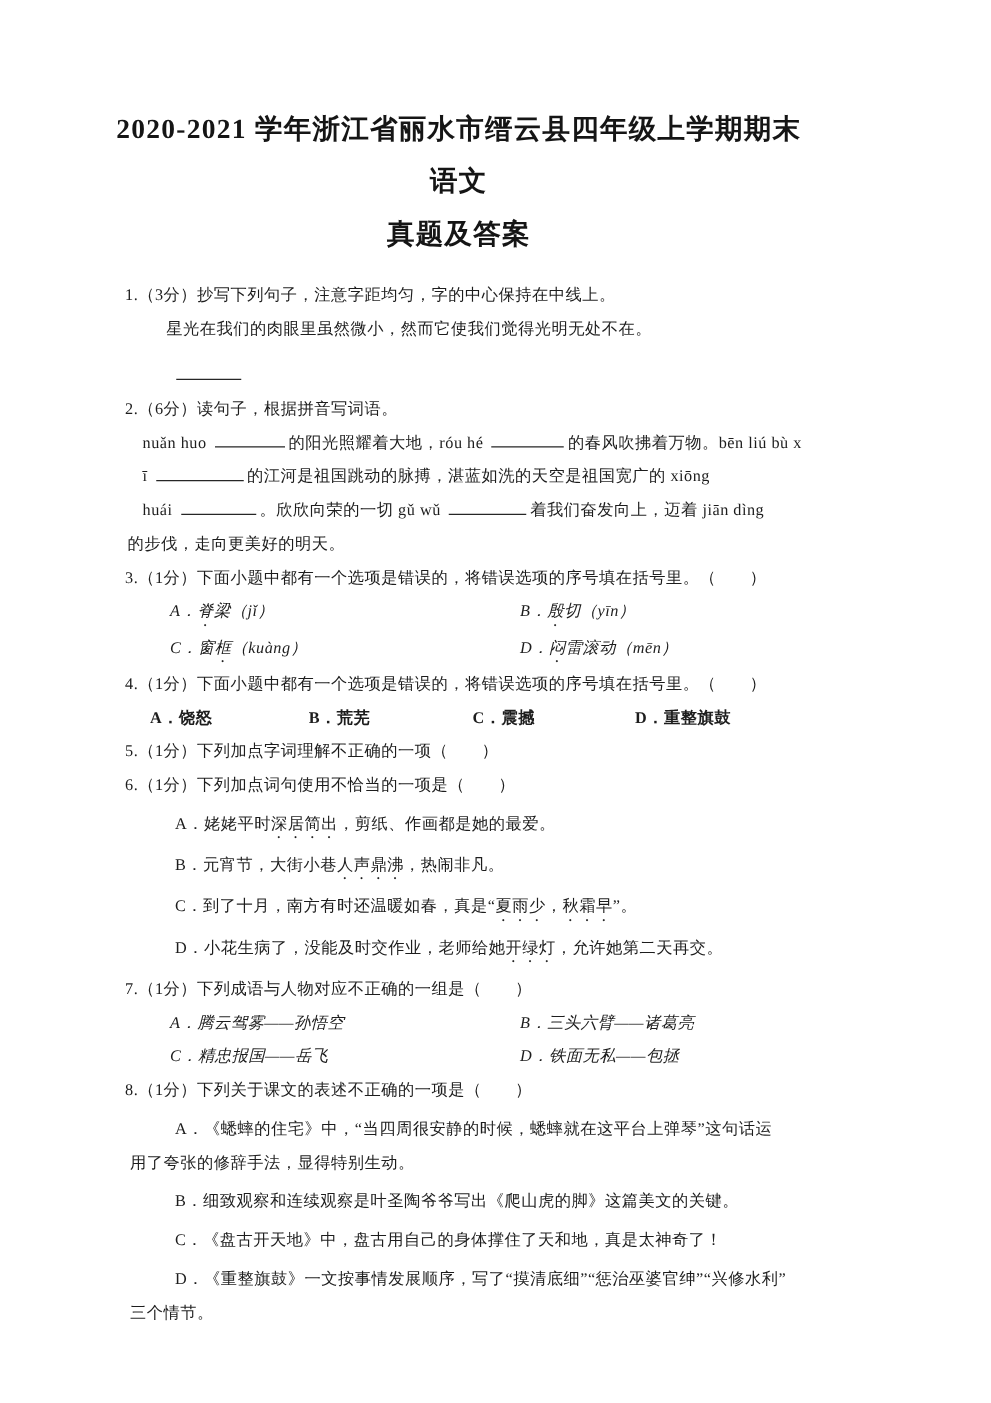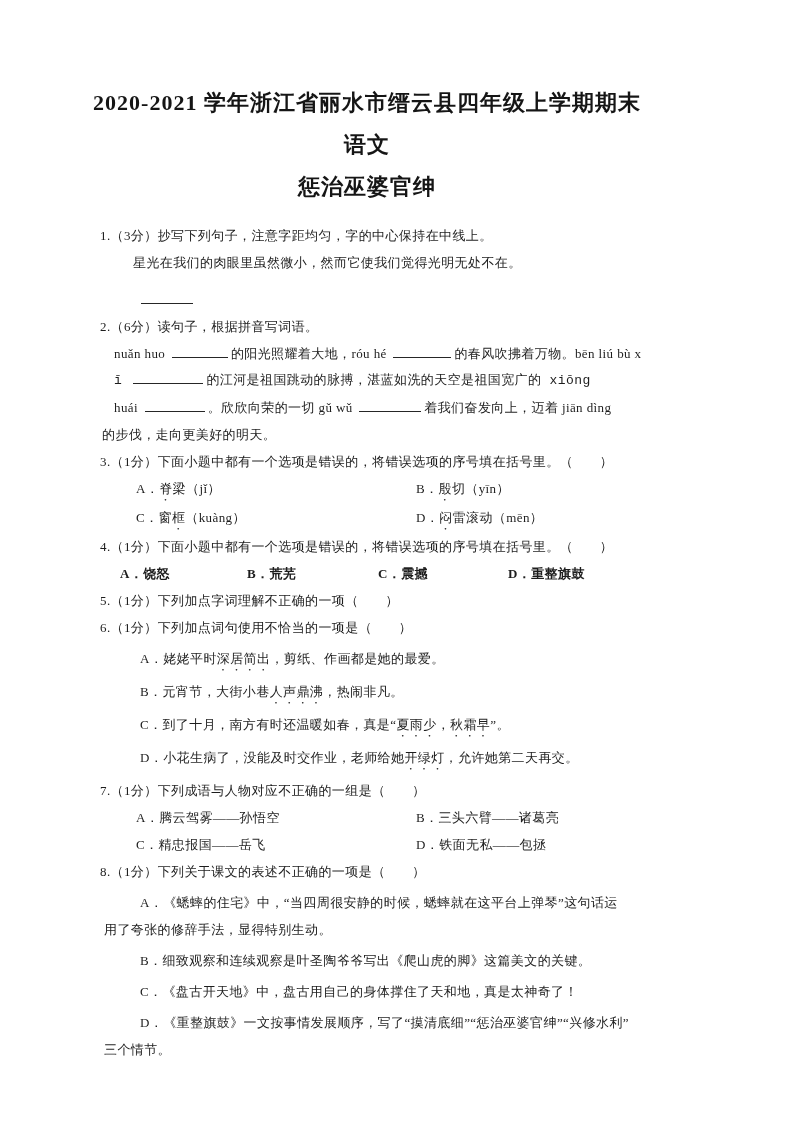--- a/index.html
+++ b/index.html
@@ -36,20 +36,21 @@
     display:inline-block;
     height:15px;
     border-bottom:1.2px solid #262626;
     margin:0 3px;
     vertical-align:baseline;
   }
   .opt-grid2{
     display:grid;
     grid-template-columns:280px 1fr;
     margin-left:36px;
+    font-style:italic;
   }
   .opt-grid4{
     display:grid;
     grid-template-columns:127px 131px 130px 1fr;
     margin-left:20px;
     font-weight:bold;
   }
   .opt-block{
     text-indent:36px;
     margin:4px;
@@ -61,32 +62,32 @@
     text-emphasis-position:under right;
   }
   .gap-top{margin-top:10px;}
 </style>
 </head>
 <body>
 
 <div class="page">
   <h1 class="title">
     <div>2020-2021 学年浙江省丽水市缙云县四年级上学期期末语文</div>
-    <div>惩治巫婆官绅</div>
+    <div>真题及答案</div>
   </h1>
   <div class="questions" id="questions">
       <div class="q">
         <div class="stem">1.（3分）抄写下列句子，注意字距均匀，字的中心保持在中线上。</div>
         <div class="line" style="padding-left: 33px;">星光在我们的肉眼里虽然微小，然而它使我们觉得光明无处不在。</div>
         <div class="line gap-top" style="padding-left: 38px;"><span class="blank" style="width: 52px;"></span></div>
       </div>
       <div class="q">
         <div class="stem">2.（6分）读句子，根据拼音写词语。</div>
         <div class="line" style="padding-left: 14px;">nuǎn huo <span class="blank" style="width: 56px;"></span>的阳光照耀着大地，róu hé <span class="blank" style="width: 58px;"></span>的春风吹拂着万物。bēn liú bù x</div>
-        <div class="line" style="padding-left: 14px; font-family: Liberation Mono, monospace;">ī <span class="blank" style="width: 70px;"></span>的江河是祖国跳动的脉搏，湛蓝如洗的天空是祖国宽广的 xiōng</div>
+        <div class="line" style="padding-left: 14px;">ī <span class="blank" style="width: 70px;"></span>的江河是祖国跳动的脉搏，湛蓝如洗的天空是祖国宽广的 xiōng</div>
         <div class="line" style="padding-left: 14px;">huái <span class="blank" style="width: 60px;"></span>。欣欣向荣的一切 gǔ wǔ <span class="blank" style="width: 62px;"></span>着我们奋发向上，迈着 jiān dìng</div>
         <div class="line" style="padding-left: 2px;">的步伐，走向更美好的明天。</div>
       </div>
       <div class="q">
         <div class="stem">3.（1分）下面小题中都有一个选项是错误的，将错误选项的序号填在括号里。（　　）</div>
         <div class="opt-grid2">
           <div>A．<span class="em">脊</span>梁（jǐ）</div>
           <div>B．<span class="em">殷</span>切（yīn）</div>
           <div>C．窗<span class="em">框</span>（kuàng）</div>
           <div>D．<span class="em">闷</span>雷滚动（mēn）</div>

